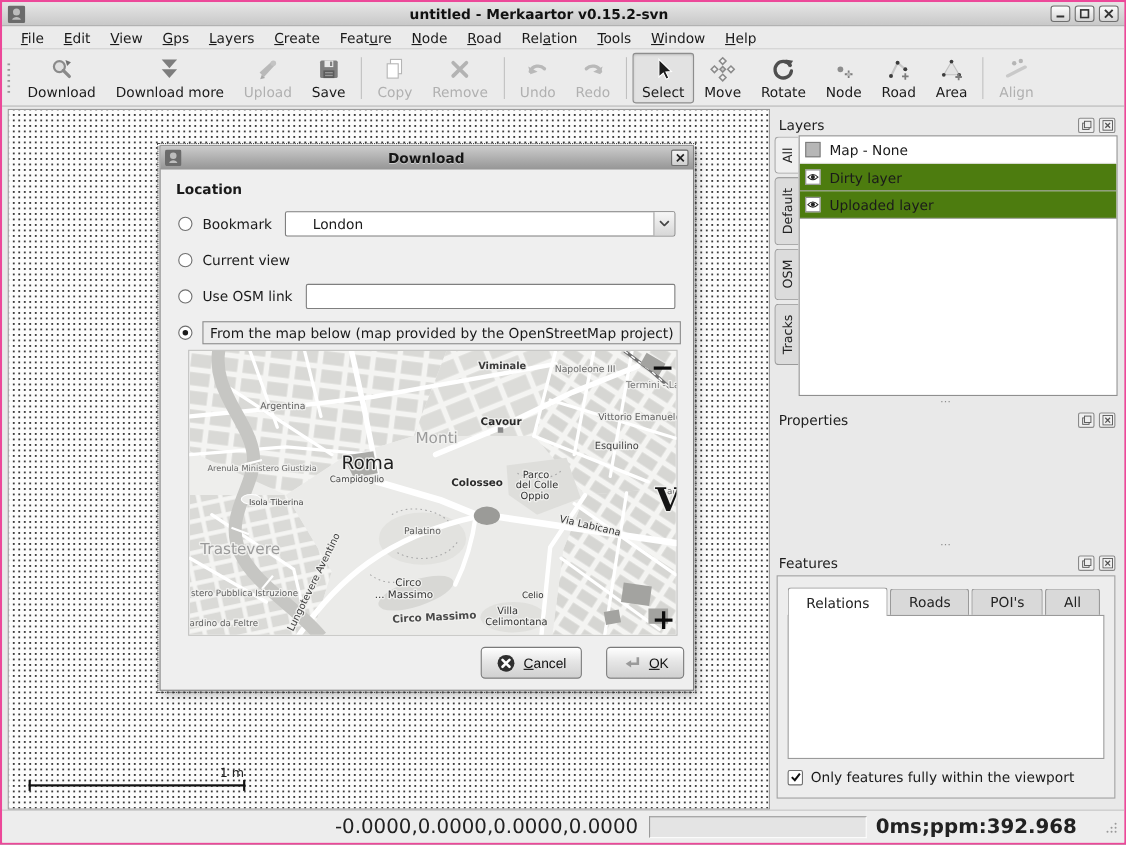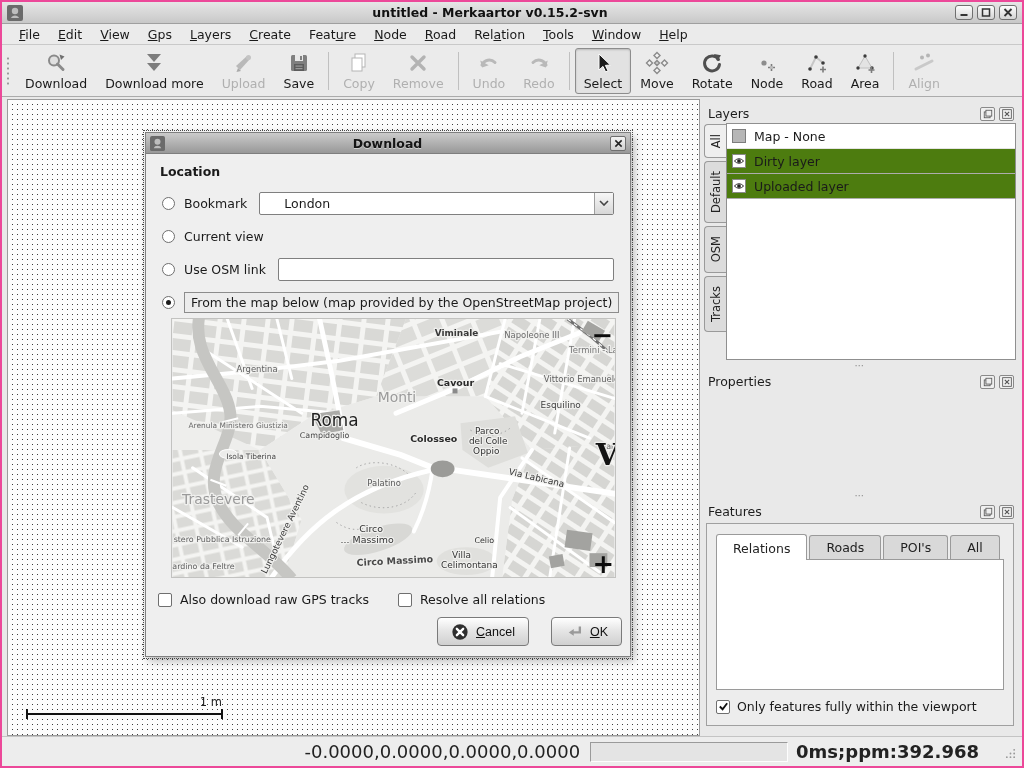--- a/index.html
+++ b/index.html
@@ -616,30 +616,20 @@
             <text x="299" y="251" text-anchor="middle" font-size="9" fill="#333333" stroke="#f0f0ee" stroke-width="2.4" paint-order="stroke" stroke-linejoin="round">Celimontana</text>
             <text x="50" y="225" text-anchor="middle" font-size="8" fill="#5f5f5f" stroke="#f0f0ee" stroke-width="2.4" paint-order="stroke" stroke-linejoin="round">stero  Pubblica Istruzione</text>
             <text x="31" y="252" text-anchor="middle" font-size="8" fill="#5f5f5f" stroke="#f0f0ee" stroke-width="2.4" paint-order="stroke" stroke-linejoin="round">ardino da Feltre</text>
             <text x="443" y="131" text-anchor="middle" font-size="8" fill="#666666" stroke="#f0f0ee" stroke-width="2.4" paint-order="stroke" stroke-linejoin="round">Manzo</text>
             <text x="438" y="147" text-anchor="middle" font-size="30" font-weight="700" fill="#141414" font-family="DejaVu Serif, serif" stroke="#f0f0ee" stroke-width="2.4" paint-order="stroke" stroke-linejoin="round">V</text>
           </g>
         <text x="433" y="16" font-size="26" font-weight="900" fill="#0c0c0c" text-anchor="middle" dominant-baseline="central">−</text>
         <text x="434" y="247" font-size="26" font-weight="900" fill="#0c0c0c" text-anchor="middle" dominant-baseline="central">+</text>
       </svg>
 
-      <div class="dlg-checkrow">
-        <span class="grp first">
-          <span class="chkbox"></span>
-          <span>Also download raw GPS tracks</span>
-        </span>
-        <span class="grp">
-          <span class="chkbox"></span>
-          <span>Resolve all relations</span>
-        </span>
-      </div>
 
       <div class="dlg-btnrow">
         <button class="dbutton">
           <span>
               <svg width="18" height="18" viewBox="0 0 20 20">
                 <circle cx="10" cy="10" r="8.5" fill="#2f2f2f"></circle>
                 <path d="M6.5 6.5 L13.5 13.5 M13.5 6.5 L6.5 13.5" stroke="#fff" stroke-width="2.6" stroke-linecap="round"></path>
               </svg>
             </span>
           <span><u>C</u>ancel</span>

